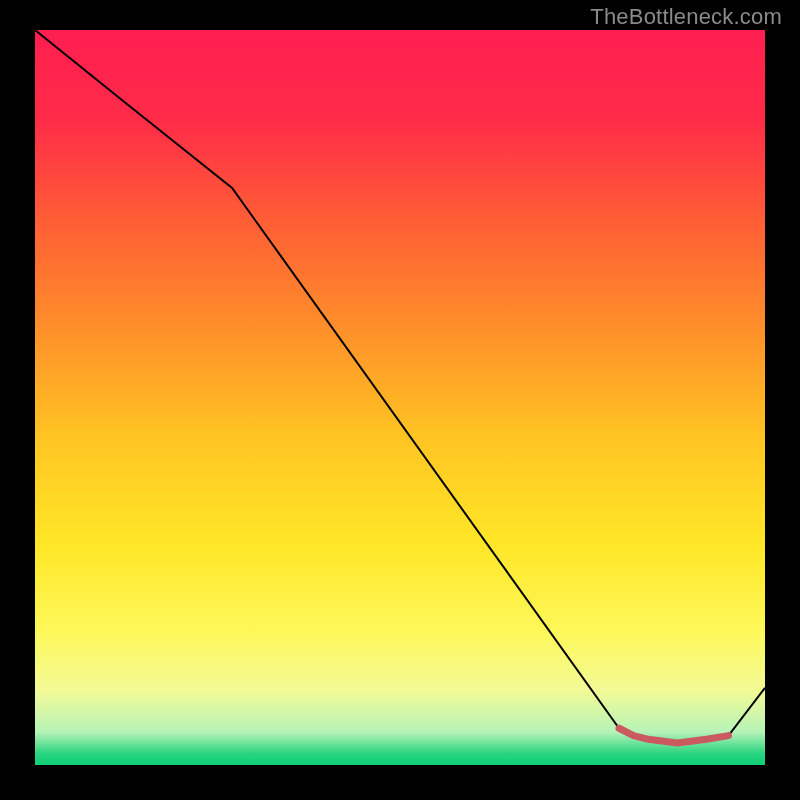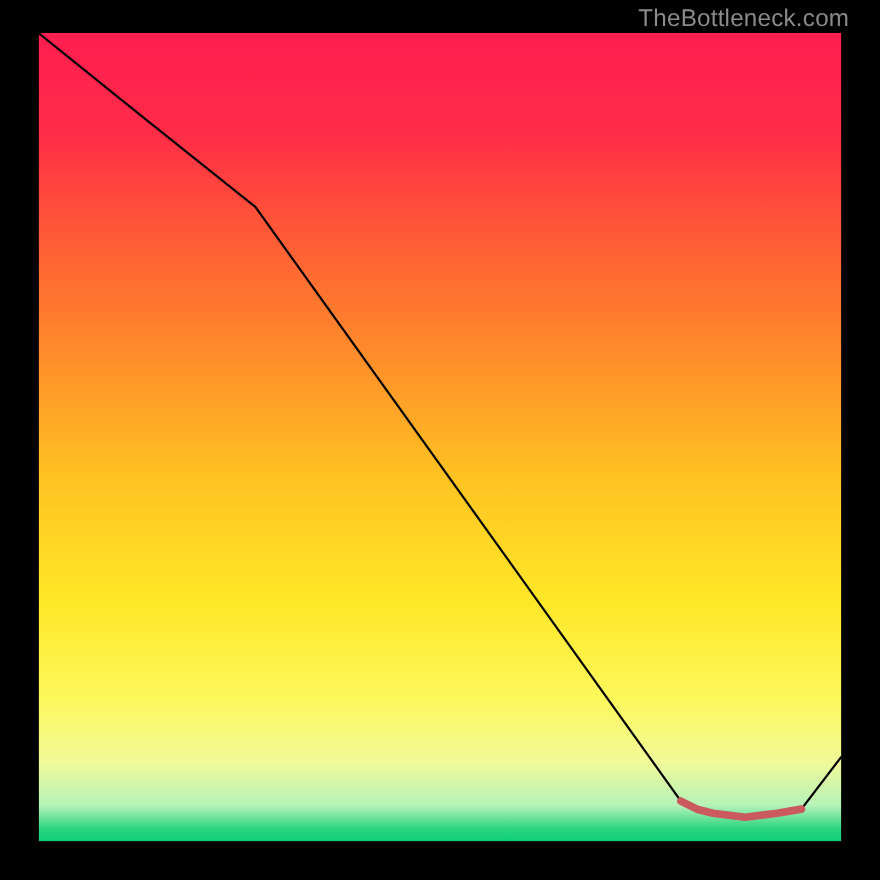--- a/index.html
+++ b/index.html
@@ -13,21 +13,21 @@
   }
   .frame {
     position: relative;
     width: 800px;
     height: 800px;
     background: #000;
   }
   .watermark {
     position: absolute;
     top: 4px;
-    right: 28px;
+    right: 18px;
     color: #8a8a8a;
     font-size: 22px;
     letter-spacing: 0.2px;
     z-index: 10;
   }
   .plot {
     position: absolute;
     left: 35px;
     top: 30px;
     width: 730px;

